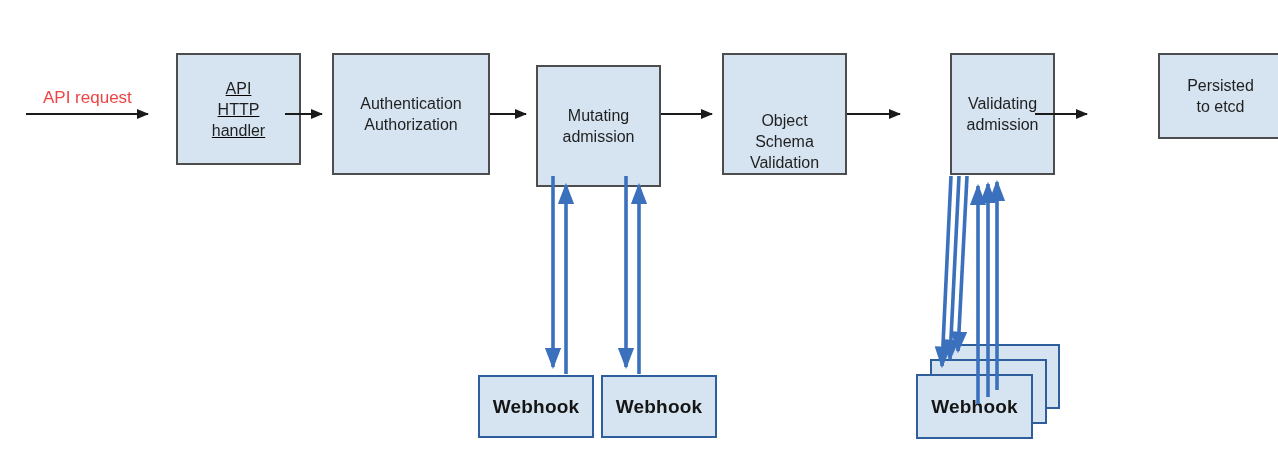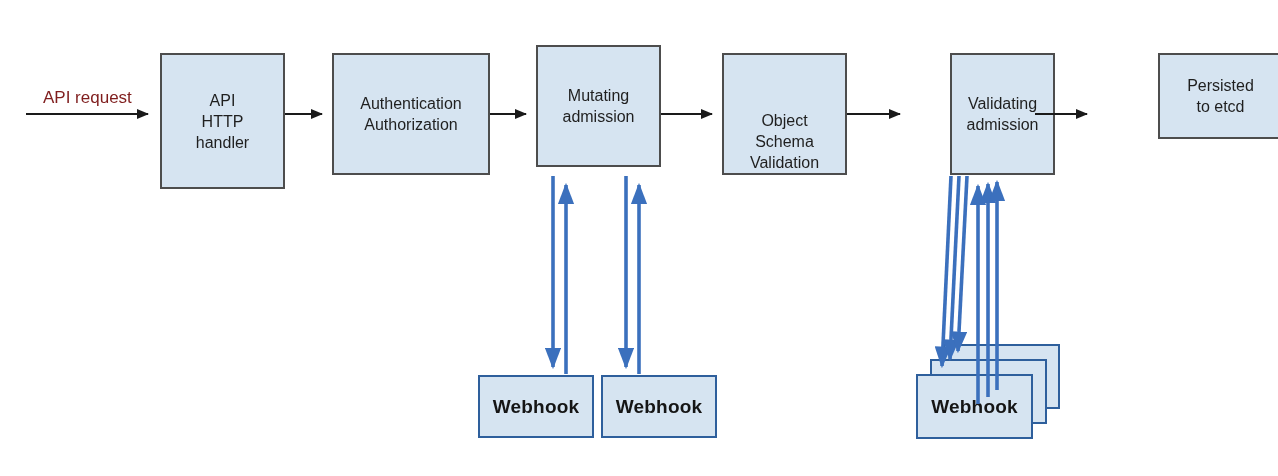--- a/index.html
+++ b/index.html
@@ -33,48 +33,48 @@
     box-sizing:border-box;
   }
   .webhook .label{
     font-size:19px;font-weight:bold;color:#151515;letter-spacing:0.2px;
   }
   .stackbox{
     position:absolute;background:var(--node-fill);
     border:2px solid var(--webhook-border);box-sizing:border-box;
   }
   .req-label{
-    position:absolute;left:43px;top:88px;font-size:17px;color:#7f1d1d;
+    position:absolute;left:43px;top:88px;font-size:17px;color:#ef4444;
   }
   .svg-overlay{
     position:absolute;left:0;top:0;width:1278px;height:476px;
     pointer-events:none;
   }
   .black-line{stroke:var(--flow-arrow);stroke-width:2;fill:none;}
   .blue-line{stroke:var(--webhook-arrow);stroke-width:3.6;fill:none;}
   .black-fill{fill:var(--flow-arrow);stroke:none;}
   .blue-fill{fill:var(--webhook-arrow);stroke:none;}
 </style>
 </head>
 <body>
 
 <div class="canvas">
 
   <div class="req-label">API request</div>
 
-  <div class="node" style="left:160px;top:53px;width:125px;height:136px;">
+  <div class="node" style="left:176px;top:53px;width:125px;height:112px;text-decoration:underline;">
     <div class="label">API
 HTTP
 handler</div>
   </div>
   <div class="node" style="left:332px;top:53px;width:158px;height:122px;justify-content:center;">
     <div class="label">Authentication
 Authorization</div>
   </div>
-  <div class="node" style="left:536px;top:45px;width:125px;height:122px;">
+  <div class="node" style="left:536px;top:65px;width:125px;height:122px;">
     <div class="label">Mutating
 admission</div>
   </div>
   <div class="node" style="left:722px;top:53px;width:125px;height:122px;align-items:flex-end;">
     <div class="label">Object
 Schema
 Validation</div>
   </div>
   <div class="node" style="left:950px;top:53px;width:105px;height:122px;">
     <div class="label">Validating

